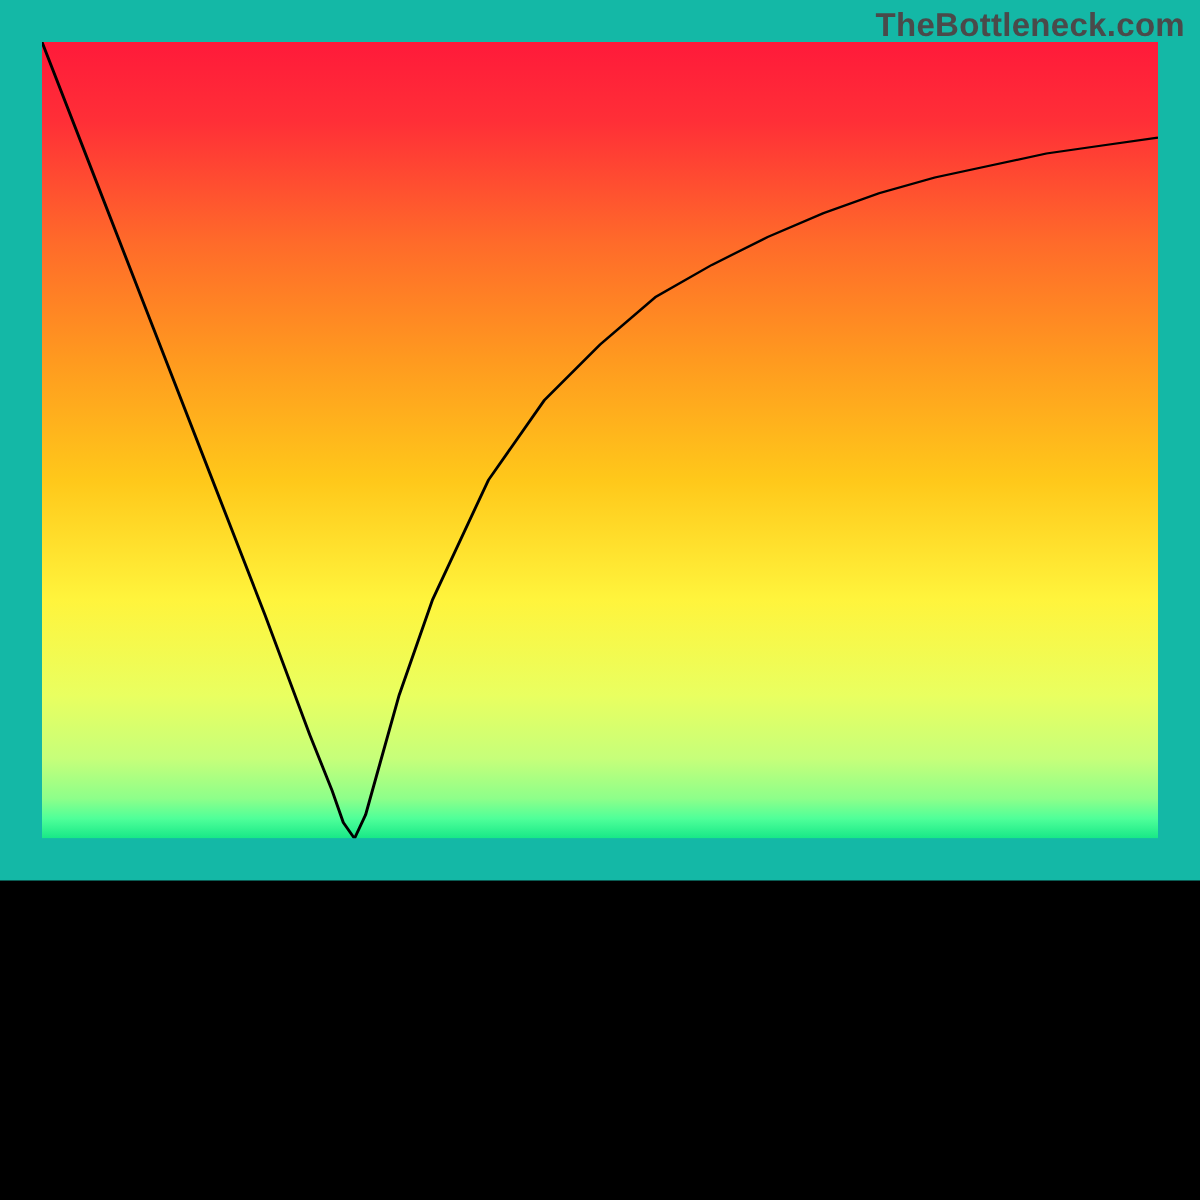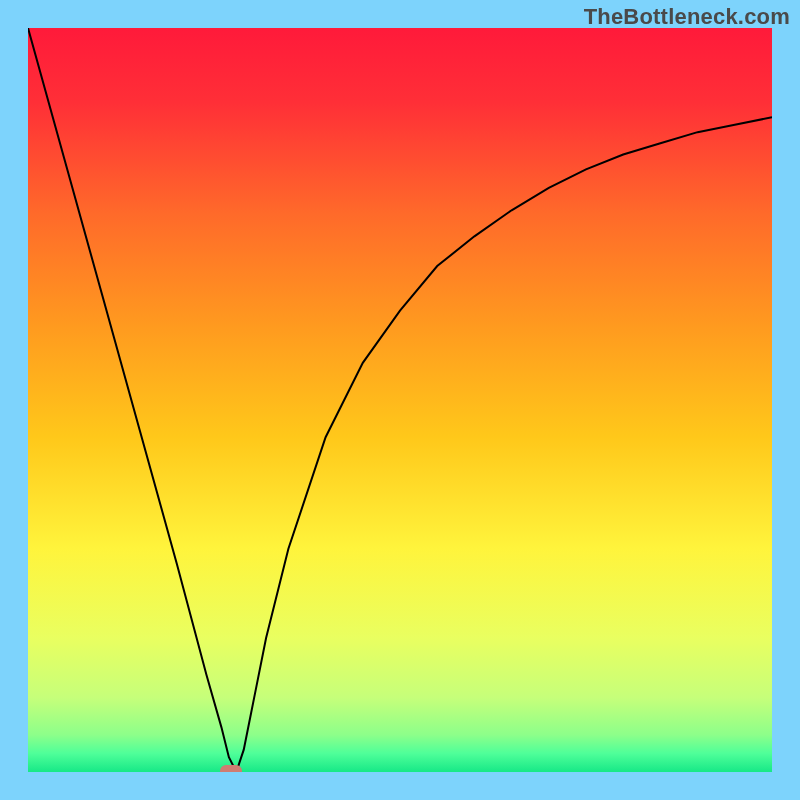--- a/index.html
+++ b/index.html
@@ -7,22 +7,22 @@
     padding: 0;
     width: 800px;
     height: 800px;
     background: #000000;
     font-family: Arial, Helvetica, sans-serif;
     overflow: hidden;
   }
   .frame {
     position: relative;
     width: 800px;
-    height: 800px;
-    background: #7dd3fc;
+    height: 587px;
+    background: #14b8a6;
   }
   .watermark {
     position: absolute;
     top: 4px;
     right: 10px;
     color: #4a4a4a;
     font-size: 22px;
     font-weight: bold;
     letter-spacing: 0.2px;
     z-index: 10;

